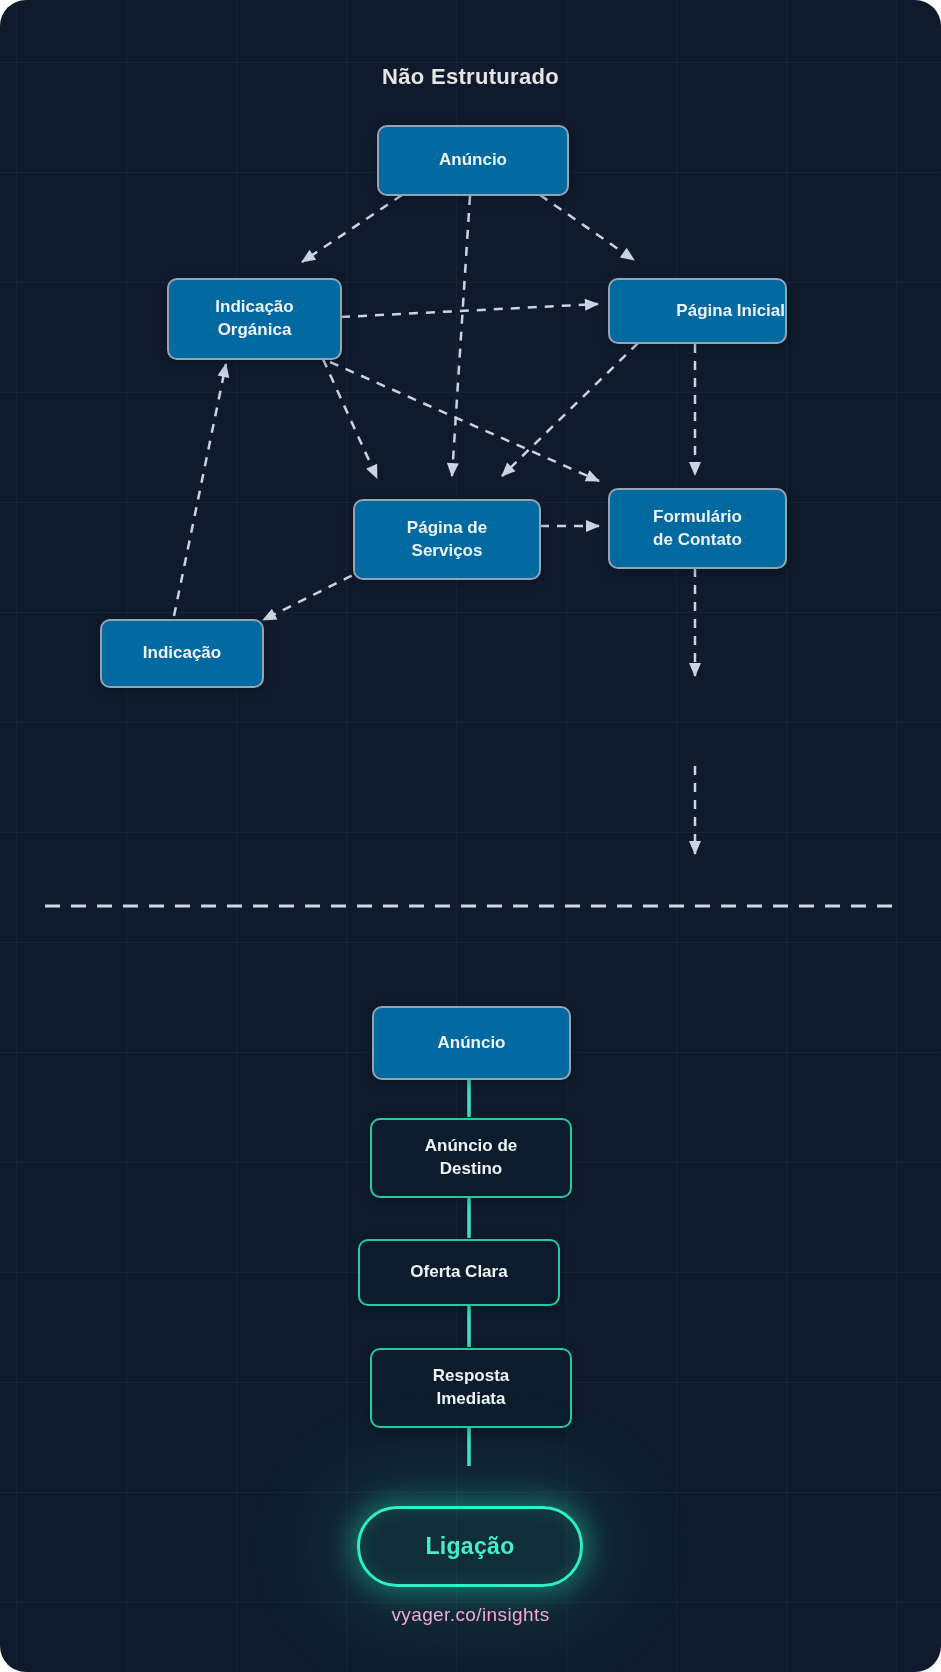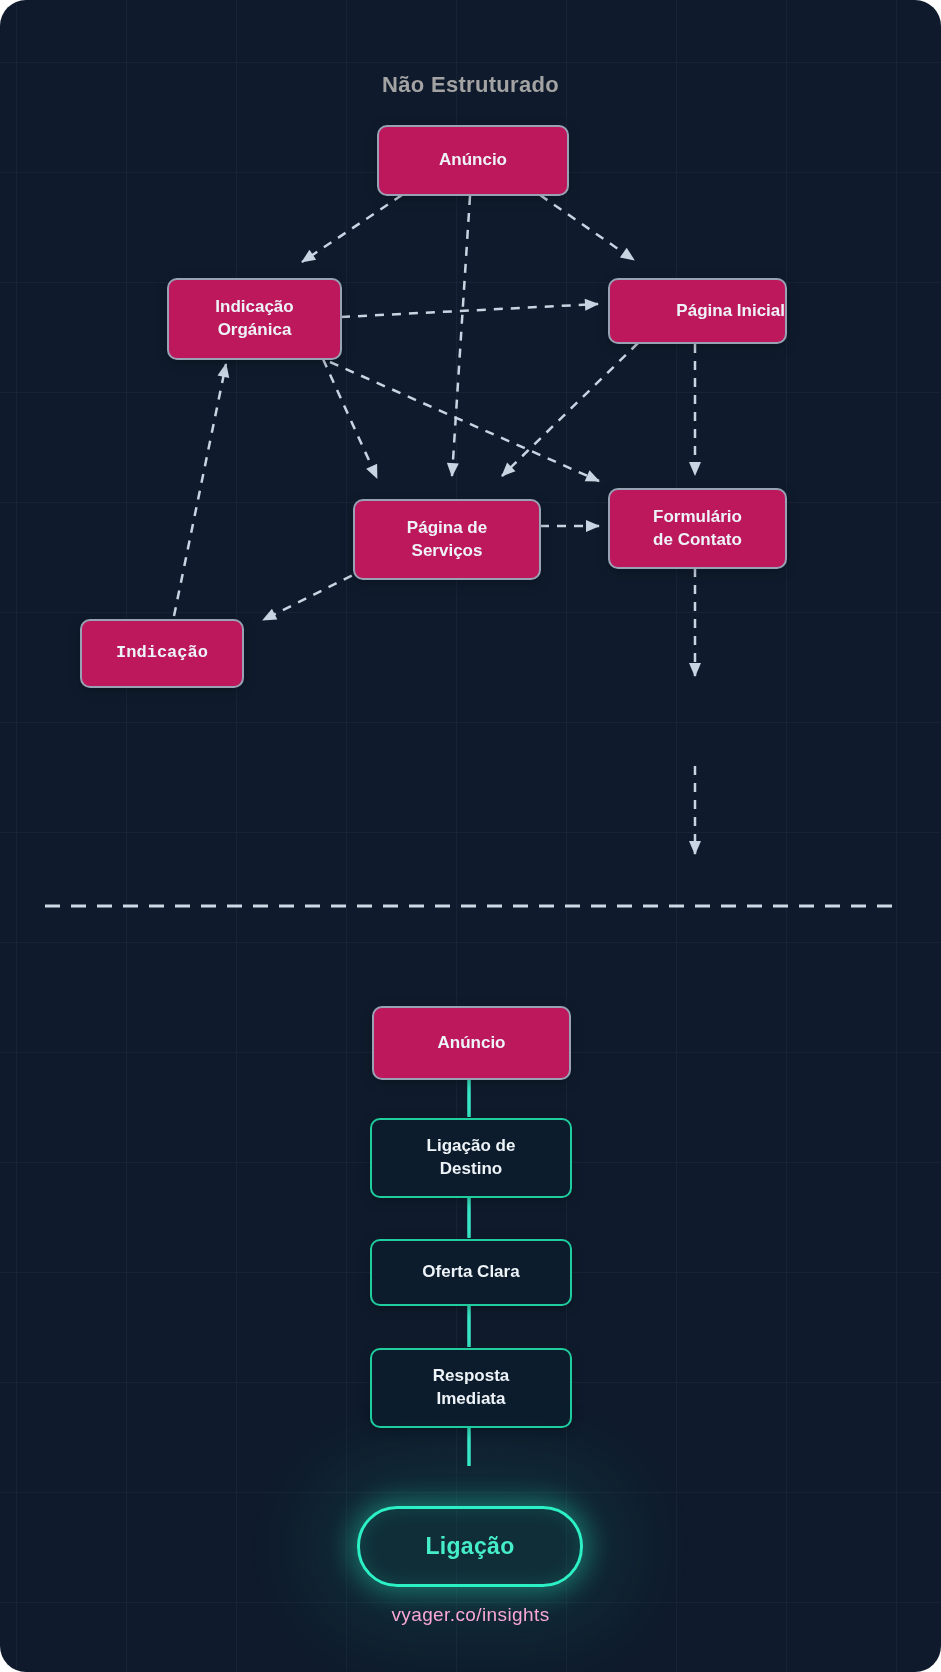--- a/index.html
+++ b/index.html
@@ -21,47 +21,47 @@
       linear-gradient(90deg, rgba(150,176,216,0.06) 1px, transparent 1px);
     background-size:110px 110px;
     background-position:16px 62px;
     pointer-events:none;
   }
   svg.edges{position:absolute;left:0;top:0;}
   .section-title{
     position:absolute;left:0;width:100%;
     text-align:center;font-weight:bold;font-size:22px;letter-spacing:.3px;
   }
-  .title-unstructured{top:72px;color:#a3a3a3;}
+  .title-unstructured{top:64px;color:#e5e5e5;}
   .title-structured{top:950px;color:#26d7a5;}
   .node{
     position:absolute;
     display:flex;align-items:center;justify-content:center;
-    background:#be185d;
+    background:#0369a1;
     border:2.5px solid #97a3b4;
     border-radius:10px;
     color:#eef3f8;
     font-size:17px;font-weight:bold;
     text-align:center;line-height:1.35;
     box-shadow:0 3px 12px rgba(0,0,0,0.28);
   }
   .node span{display:inline-block;}
   .teal{border-color:#1fcd9f;background:#0c1c2c;}
   
   .n-anuncio    {left:377px;top:125px;width:188px;height:67px;}
   .n-publicacao {left:167px;top:278px;width:171px;height:78px;}
   .n-pagina-inicial{left:608px;top:278px;width:175px;height:62px;justify-content:flex-end;}
   .n-servicos   {left:353px;top:488px;width:184px;height:77px;margin-top:11px;}
   .n-formulario {left:608px;top:488px;width:175px;height:77px;}
-  .n-indicacao  {left:80px; top:619px;width:160px;height:65px;font-family:Liberation Mono, monospace;}
+  .n-indicacao  {left:100px; top:619px;width:160px;height:65px;}
   .n-resposta   {left:597px;top:686px;width:201px;height:77px;}
   
   .n-s-anuncio  {left:372px;top:1006px;width:195px;height:70px;}
   .n-s-destino  {left:370px;top:1118px;width:198px;height:76px;}
-  .n-s-oferta   {left:370px;top:1239px;width:198px;height:63px;}
+  .n-s-oferta   {left:358px;top:1239px;width:198px;height:63px;}
   .n-s-resposta {left:370px;top:1348px;width:198px;height:76px;}
   .wrap-100 span{max-width:100px;}
   .wrap-105 span{max-width:105px;}
   .pill{
     position:absolute;left:357px;top:1467px;width:220px;height:75px;
     display:flex;align-items:center;justify-content:center;
     border:3.5px solid #2cf0c6;border-radius:40px;
     background:rgba(34,211,170,0.10);
     color:#45eec7;font-size:23px;font-weight:bold;letter-spacing:.3px;
     box-shadow:
@@ -129,21 +129,21 @@
   </div>
   <div class="node n-indicacao">
     <span>Indicação</span>
   </div>
 
 
   <div class="node n-s-anuncio">
     <span>Anúncio</span>
   </div>
   <div class="node teal n-s-destino wrap-100">
-    <span>Ligação de Destino</span>
+    <span>Anúncio de Destino</span>
   </div>
   <div class="node teal n-s-oferta">
     <span>Oferta Clara</span>
   </div>
   <div class="node teal n-s-resposta wrap-100">
     <span>Resposta Imediata</span>
   </div>
 
   <div class="pill">
     <span>Ligação</span>

